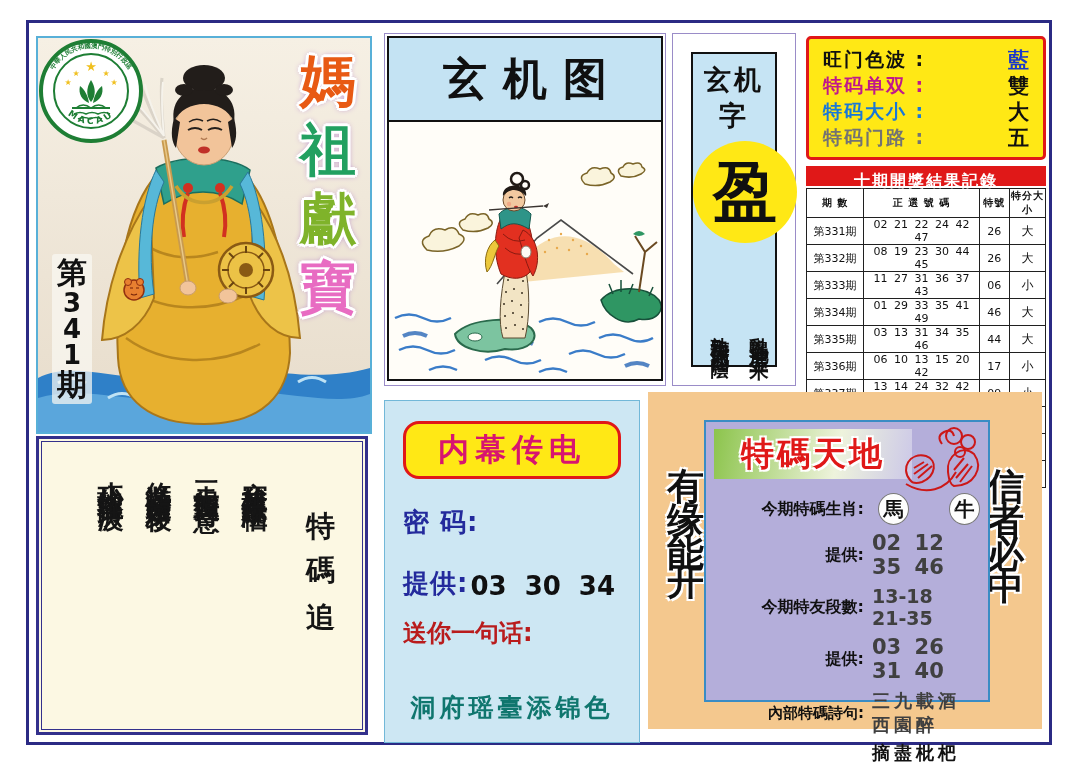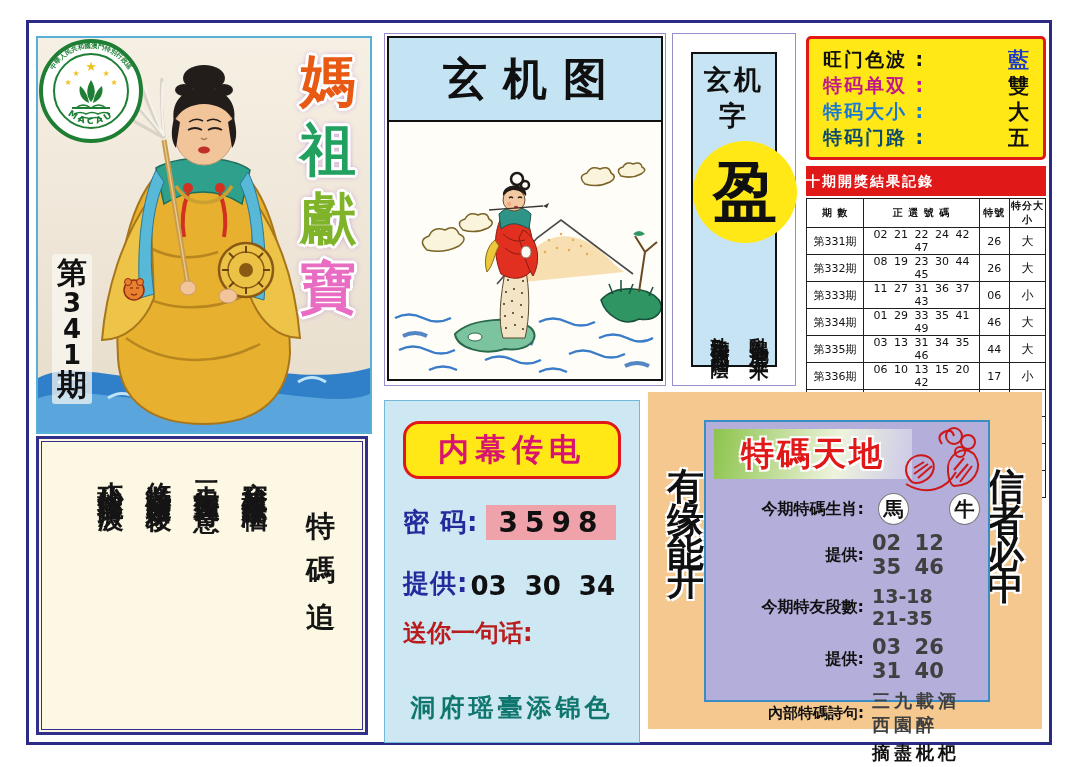--- a/index.html
+++ b/index.html
@@ -46,26 +46,26 @@
 
   
   .forecast{position:absolute;left:806px;top:36px;width:240px;height:124px;background:#ffe815;
         border:3px solid #e01818;border-radius:5px;box-sizing:border-box;padding:8px 14px 6px;}
   .fc-row{display:flex;justify-content:space-between;align-items:center;height:26px;}
   .fc-label{font-size:19px;font-weight:bold;letter-spacing:2px;}
   .fc-val{font-size:21px;font-weight:bold;}
   .fc0 .fc-label{color:#101010;text-align:center;} .fc0 .fc-val{color:#1a38cc;}
   .fc1 .fc-label{color:#c0188c;} .fc1 .fc-val{color:#101010;}
   .fc2 .fc-label{color:#1878d8;} .fc2 .fc-val{color:#101010;}
-  .fc3 .fc-label{color:#0c4a6e;} .fc3 .fc-val{color:#101010;}
+  .fc3 .fc-label{color:#737373;} .fc3 .fc-val{color:#101010;}
 
   
   .results{position:absolute;left:806px;top:166px;width:240px;}
-  .res-banner{background:#e01818;color:#fff;font-size:14px;font-weight:bold;letter-spacing:2px;
-        text-align:left;line-height:30px;height:30px;}
+  .res-banner{background:#e01818;color:#fff;font-size:16px;font-weight:bold;letter-spacing:2px;
+        text-align:center;line-height:30px;height:20px;}
   .res-table{width:100%;border-collapse:collapse;background:#fff;table-layout:fixed;margin-top:2px;}
   .res-table td{border:1px solid #202020;text-align:center;font-size:11px;height:16px;padding:0;color:#101010;}
   .res-table .c-num{letter-spacing:0;word-spacing:3px;font-size:11px;}
   .res-table .hd{font-size:10px;letter-spacing:1px;font-weight:bold;}
   .res-table .c-size{font-size:12px;font-family:"DejaVu Serif",serif;}
 
   
   .poem{position:absolute;left:36px;top:436px;width:332px;height:299px;background:#fcf8e3;
         border:3px solid #33308c;box-sizing:border-box;}
   .poem::after{content:"";position:absolute;inset:2px;border:1px solid #33308c;pointer-events:none;}
@@ -447,21 +447,20 @@
       <div class="poem-line">小巧玲瓏跨洪波。</div>
     </div>
   </div>
 
   <div class="insider">
     <div class="badge">
       <span>内幕传电</span>
     </div>
     <div class="ins-row">
       <span class="ins-label">密 码:</span>
-      <span class="pwd-box">3598</span>
     </div>
     <div class="ins-row">
       <span class="ins-label">提供:</span>
       <span class="ins-nums">03 30 34</span>
     </div>
     <div class="ins-msg-label">送你一句话:</div>
     <div class="ins-msg">洞府瑶臺添锦色</div>
   </div>
 
   <div class="zone">

